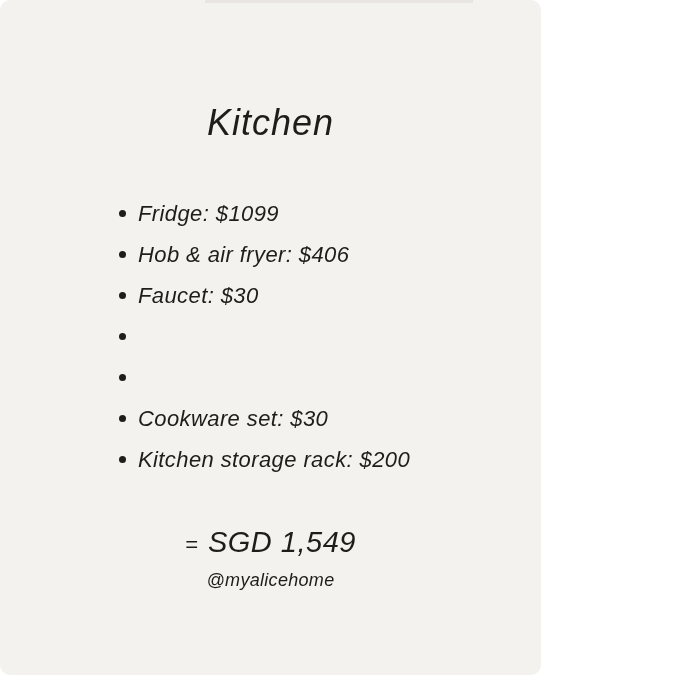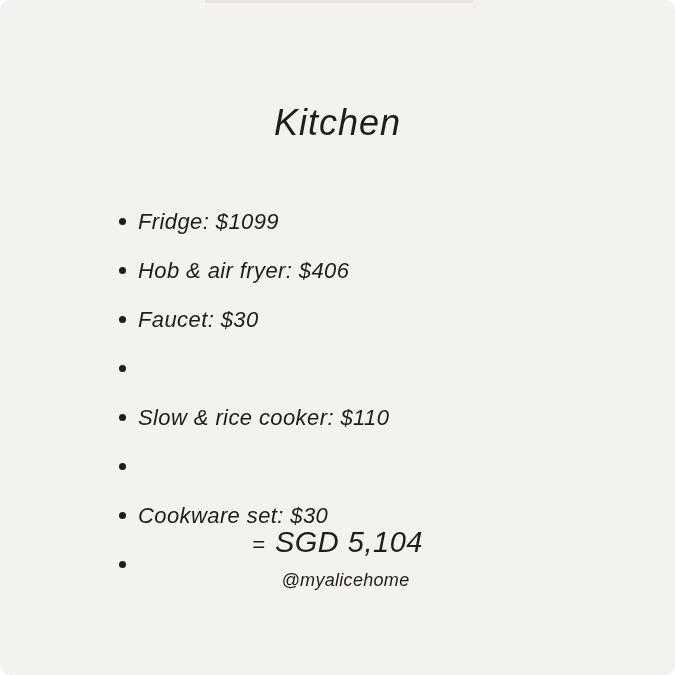--- a/index.html
+++ b/index.html
@@ -1,21 +1,21 @@
 <!DOCTYPE html>
 <html><head>
 <meta charset="utf-8">
 <style>
   html, body {
     margin: 0;
     padding: 0;
   }
   .canvas {
     position: relative;
-    width: 675px;
+    width: 541px;
     height: 675px;
     background: #f4f2ef;
     overflow: hidden;
     font-family: "Liberation Sans", sans-serif;
     font-style: italic;
     color: #1f1d1a;
     border-radius: 10px;
   }
   .top-strip {
     position: absolute;
@@ -41,21 +41,20 @@
     left: 119px;
     margin: 0;
     padding: 0;
     list-style: none;
   }
   .item-list li {
     display: flex;
     align-items: center;
     height: 41px;
     white-space: nowrap;
-    margin-top: 8px;
   }
   .bullet-dot {
     display: inline-block;
     width: 7px;
     height: 7px;
     border-radius: 50%;
     background: #1f1d1a;
     margin-right: 12px;
     flex: 0 0 auto;
   }
@@ -82,21 +81,20 @@
     letter-spacing: 0.5px;
   }
   .handle {
     position: absolute;
     top: 570px;
     left: 0;
     width: 100%;
     text-align: center;
     font-size: 18px;
     letter-spacing: 0.3px;
-    padding-left: 8px;
   }
 </style>
 </head>
 <body>
 
 <div class="canvas">
 
   <div class="top-strip"></div>
 
   <div class="title">Kitchen</div>
@@ -112,34 +110,31 @@
     </li>
     <li>
       <span class="bullet-dot"></span>
       <span class="item-text">Faucet: $30</span>
     </li>
     <li>
       <span class="bullet-dot"></span>
     </li>
     <li>
       <span class="bullet-dot"></span>
-      <span class="item-text">Slow &amp; rice cooker: $110</span>
-    </li>
-    <li>
-      <span class="bullet-dot"></span>
     </li>
     <li>
       <span class="bullet-dot"></span>
       <span class="item-text">Cookware set: $30</span>
     </li>
     <li>
       <span class="bullet-dot"></span>
+      <span class="item-text">Kitchen storage rack: $200</span>
     </li>
   </ul>
 
   <div class="total-line">
     <span class="equals-sign">=</span>
-    <span class="total-amount">SGD 5,104</span>
+    <span class="total-amount">SGD 1,549</span>
   </div>
 
   <div class="handle">@myalicehome</div>
 
 </div>
 
 </body></html>

